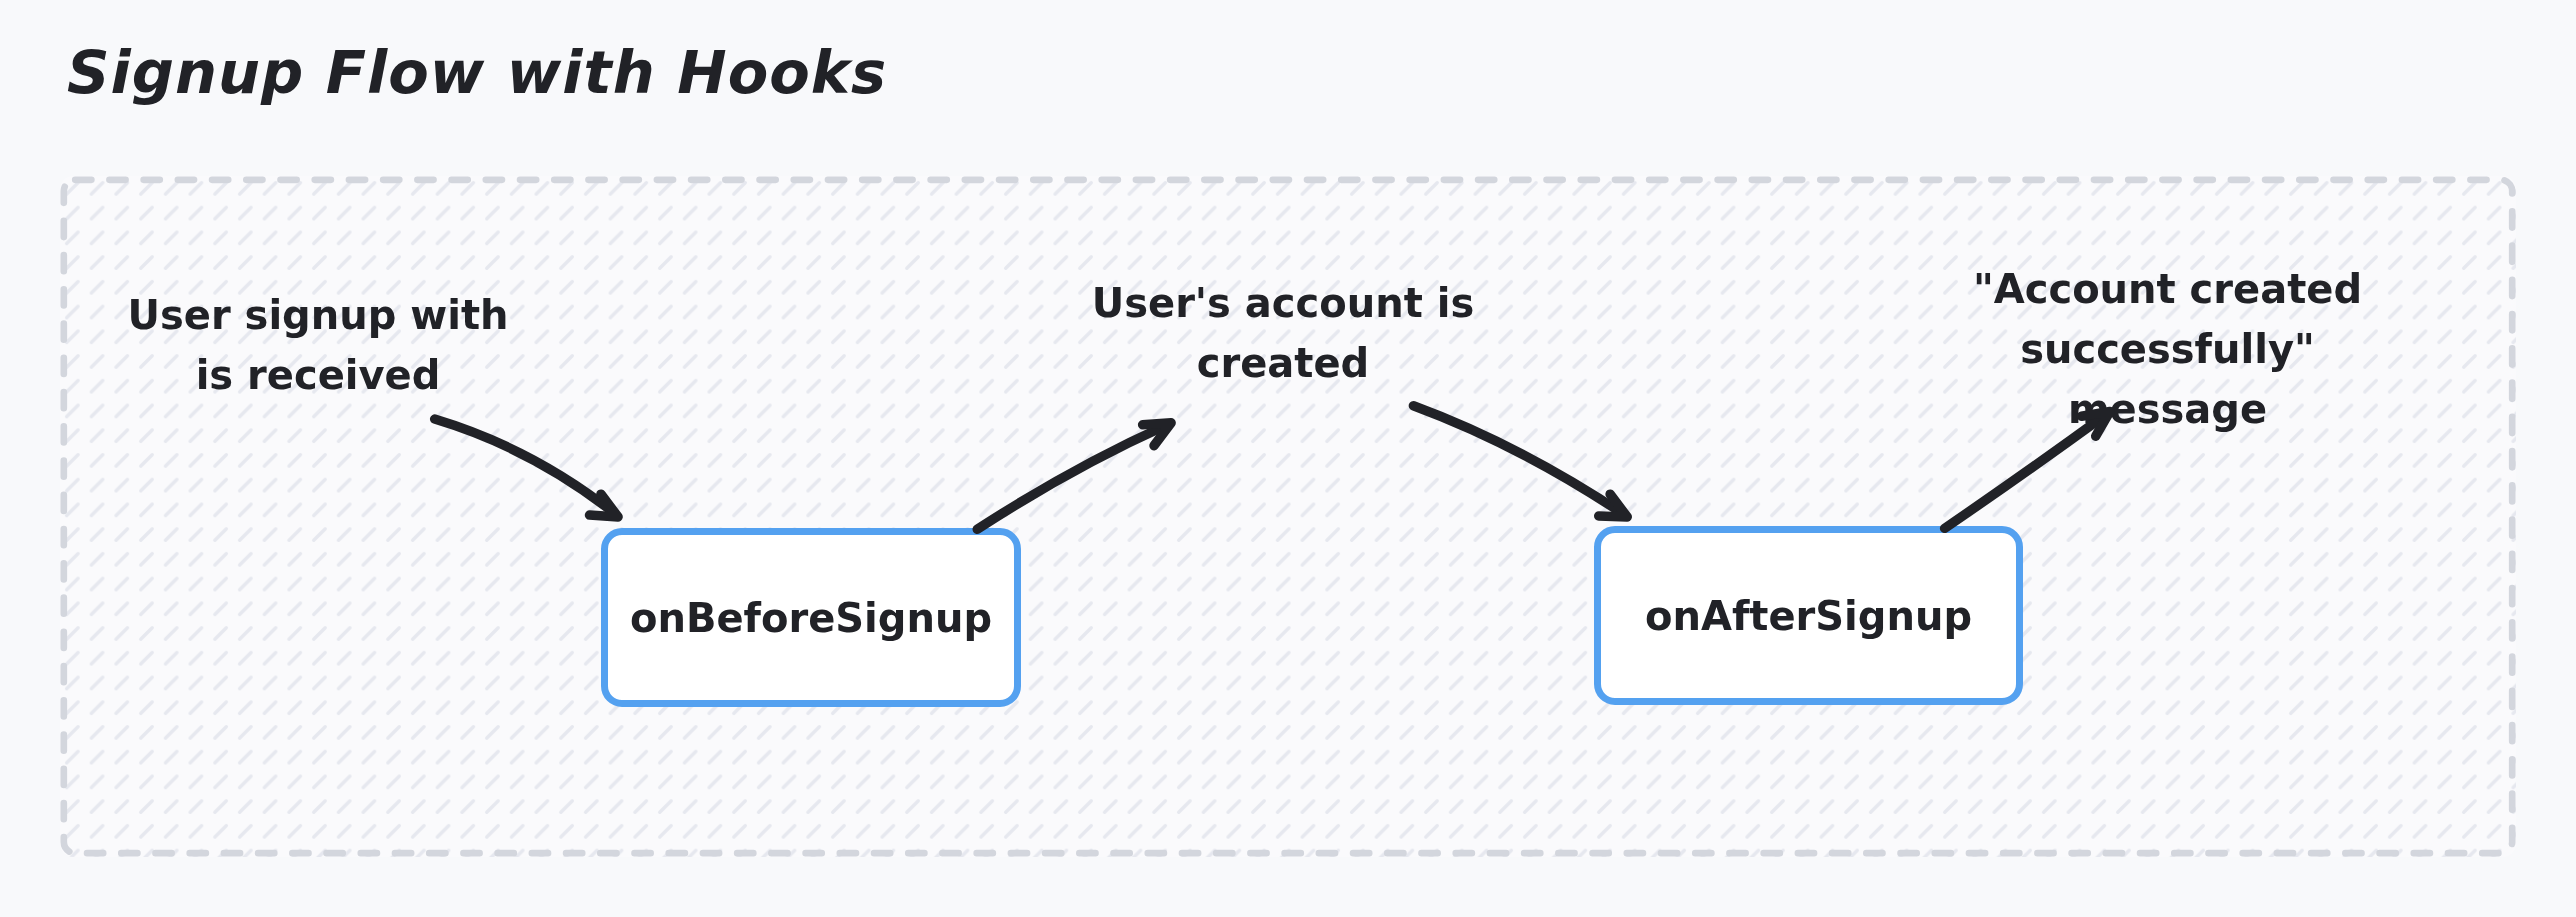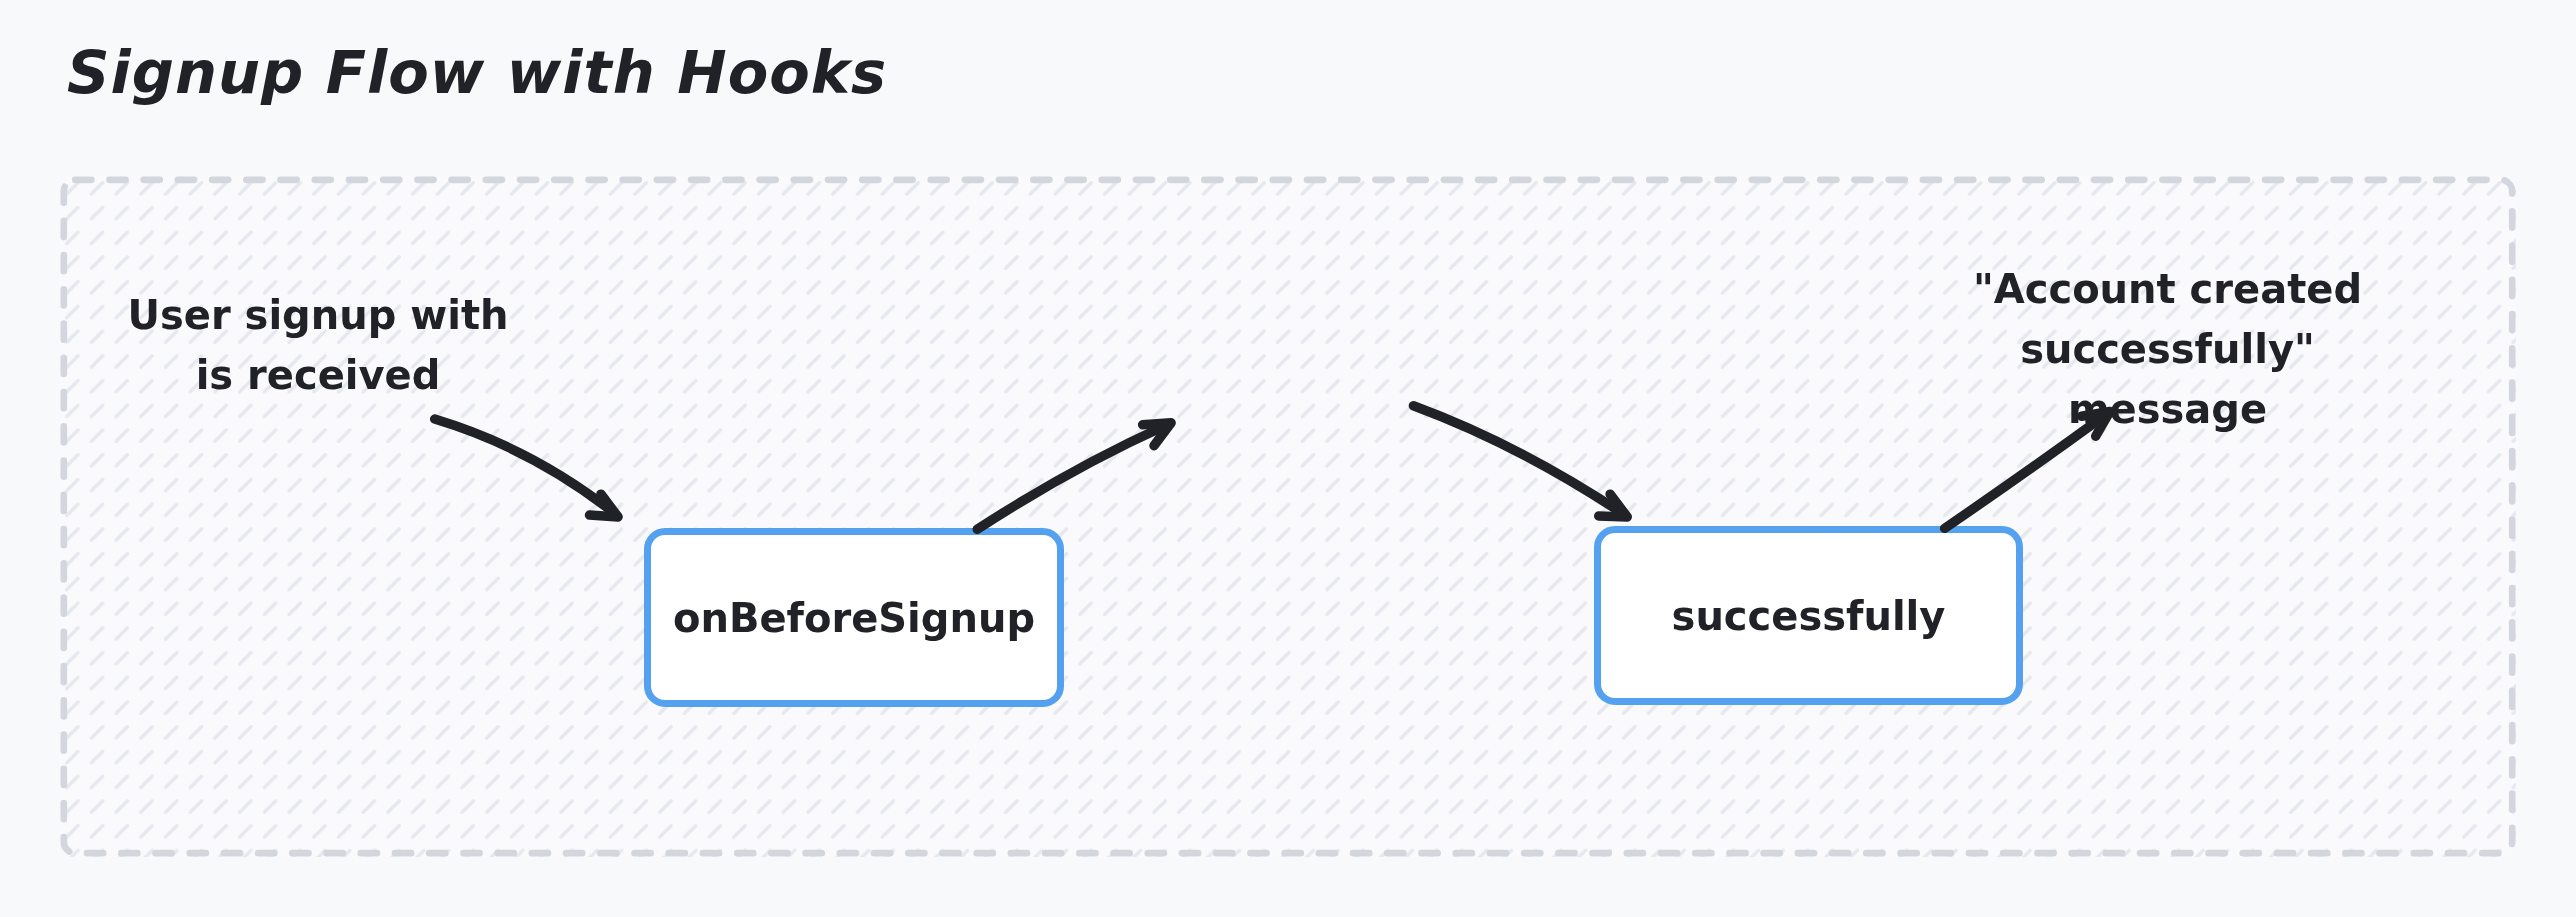--- a/index.html
+++ b/index.html
@@ -55,21 +55,21 @@
   .hook-box {
     position: absolute;
     box-sizing: border-box;
     background: var(--hook-fill, #ffffff);
     border: 7.6px solid var(--hook-border, #54a1f0);
     border-radius: 21px;
     display: flex;
     align-items: center;
     justify-content: center;
   }
-  .hook-box.h1 { left: 601px; top: 528px; width: 420px; height: 179px; margin-left: 43px; }
+  .hook-box.h1 { left: 601px; top: 528px; width: 420px; height: 179px; }
   .hook-box.h2 { left: 1594px; top: 526px; width: 429px; height: 179px; }
   .hook-label {
     font-size: 40px;
     font-weight: 700;
     color: var(--ink, #212227);
   }
   .arrow-layer {
     position: absolute;
     inset: 0;
     width: 100%;
@@ -105,23 +105,25 @@
     </svg>
   </div>
 
   <div class="annotation a1">User signup with
 is received</div>
 
   <div class="hook-box h1">
     <span class="hook-label">onBeforeSignup</span>
   </div>
 
+  <div class="annotation a2">User's account is
+created</div>
 
   <div class="hook-box h2">
-    <span class="hook-label">successfully</span>
+    <span class="hook-label">onAfterSignup</span>
   </div>
 
   <div class="annotation a3">"Account created
 successfully" message</div>
 
   <svg class="arrow-layer" viewBox="0 0 2710 965" aria-hidden="true">
     <g>
       <path d="M457 441 Q560 472 646 540"></path>
       <path d="M632 520 L650 544 L620 542"></path>
     </g>

